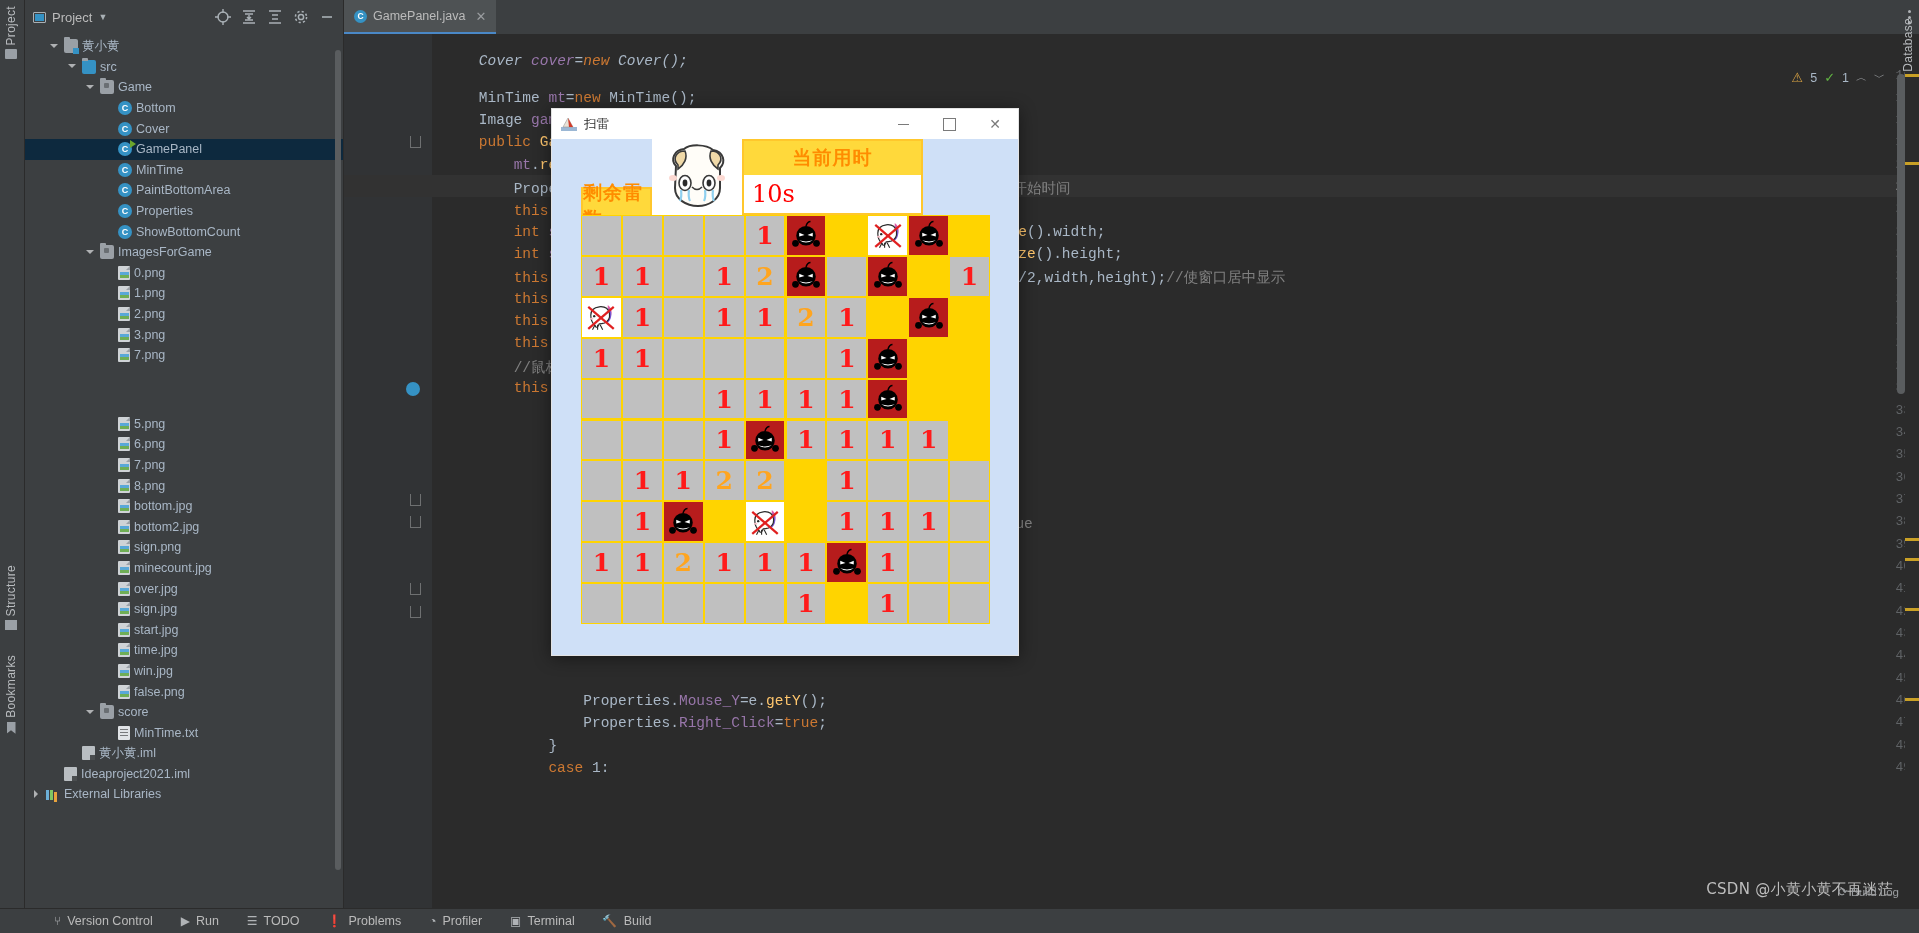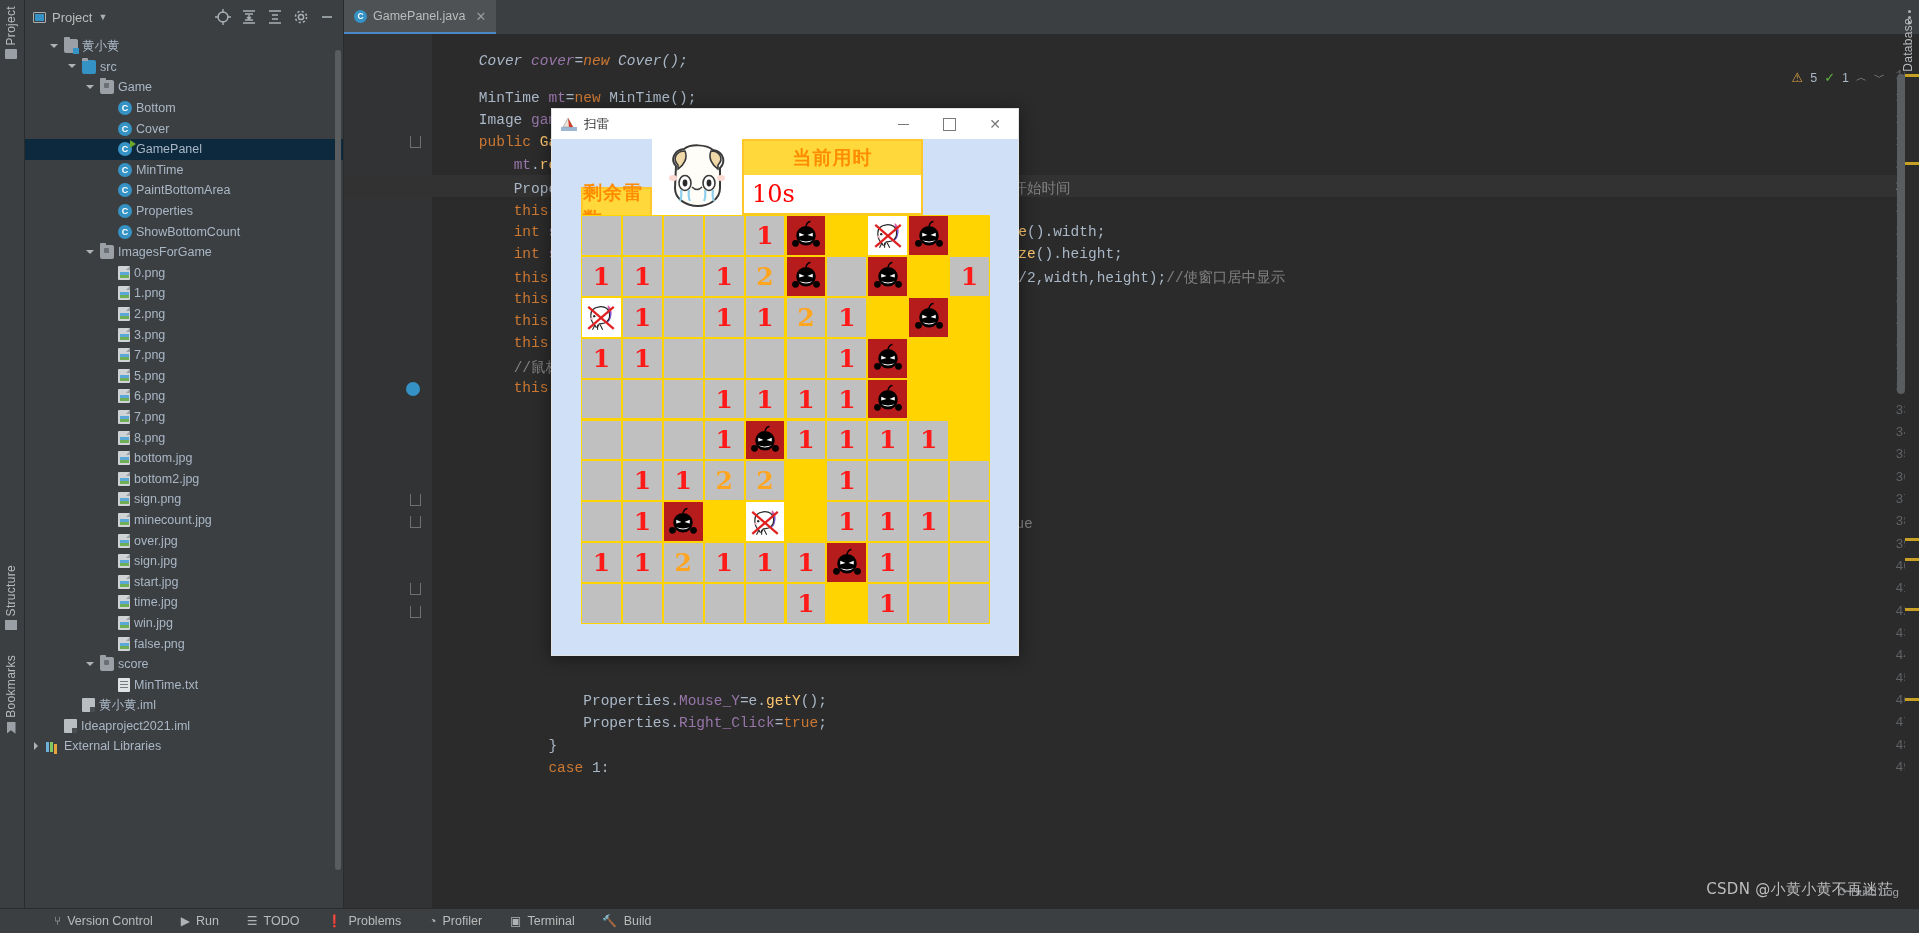--- a/index.html
+++ b/index.html
@@ -329,21 +329,21 @@
         <div class="row" style="padding-left: 78px;">
           <span class="arrow"></span>
           <span class="ico ico-img"></span>
           <span>3.png</span>
         </div>
         <div class="row" style="padding-left: 78px;">
           <span class="arrow"></span>
           <span class="ico ico-img"></span>
           <span>7.png</span>
         </div>
-        <div class="row" style="padding-left: 78px;">
+        <div class="row" style="padding-left: 78px; margin-top: 48px;">
           <span class="arrow"></span>
           <span class="ico ico-img"></span>
           <span>5.png</span>
         </div>
         <div class="row" style="padding-left: 78px;">
           <span class="arrow"></span>
           <span class="ico ico-img"></span>
           <span>6.png</span>
         </div>
         <div class="row" style="padding-left: 78px;">

